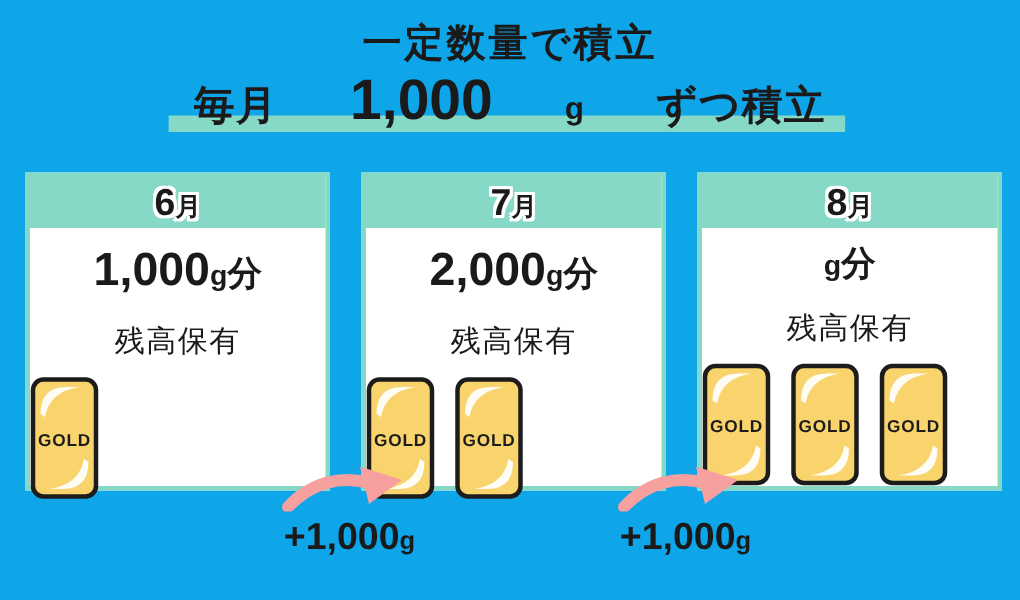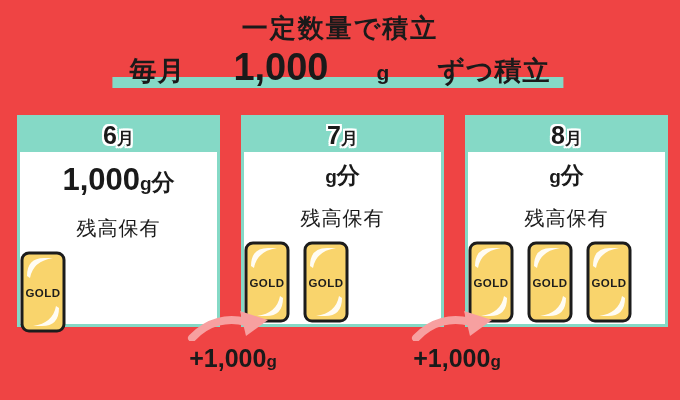--- a/index.html
+++ b/index.html
@@ -5,21 +5,21 @@
   * { margin: 0; padding: 0; box-sizing: border-box; }
   html, body { background: #ffffff; }
   body {
     font-family: "Liberation Sans", "DejaVu Sans", sans-serif;
     color: var(--text, #1a1a1a);
   }
   .stage {
     position: relative;
     width: 680px;
     height: 400px;
-    background: #ef4444;
+    background: #0ea5e9;
     overflow: hidden;
   }
 
   
   .title {
     position: absolute;
     top: 11px;
     left: 0;
     width: 100%;
     text-align: center;
@@ -183,20 +183,21 @@
 
     <div class="card">
       <div class="card-header">
         <div class="month">
           <span class="month-number">7</span>
           <span class="month-kanji">月</span>
         </div>
       </div>
       <div class="card-body">
         <div class="amount-line">
+          <span class="amount">2,000</span>
           <span class="amount-unit">g</span>
           <span class="amount-suffix">分</span>
         </div>
         <div class="holding">残高保有</div>
         <div class="bars">
             <svg class="gold-bar" width="46" height="82" viewBox="0 0 46 82" aria-hidden="true">
     <rect x="2" y="2" width="42" height="78" rx="7" fill="var(--gold, #f9d46c)" stroke="var(--gold_border, #1c1c1c)" stroke-width="3"></rect>
     <path d="M7 25 Q7 7 24 7 L33 7 Q13 10 10 27 Z" fill="#ffffff" opacity="0.92"></path>
     <path d="M39 57 Q39 75 22 75 L13 75 Q33 72 36 55 Z" fill="#ffffff" opacity="0.92"></path>
     <text x="23" y="46" text-anchor="middle" font-family="Liberation Sans, DejaVu Sans, sans-serif" font-size="11.5" font-weight="bold" letter-spacing="0.5" fill="var(--gold_border, #1c1c1c)">GOLD</text>

